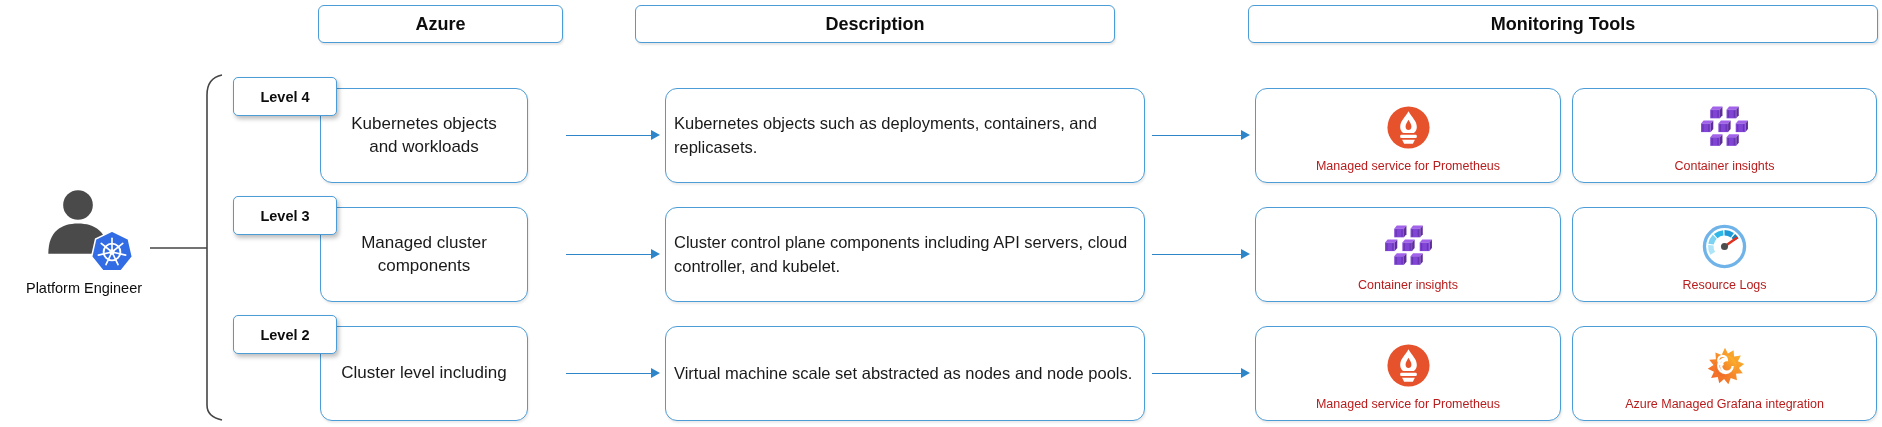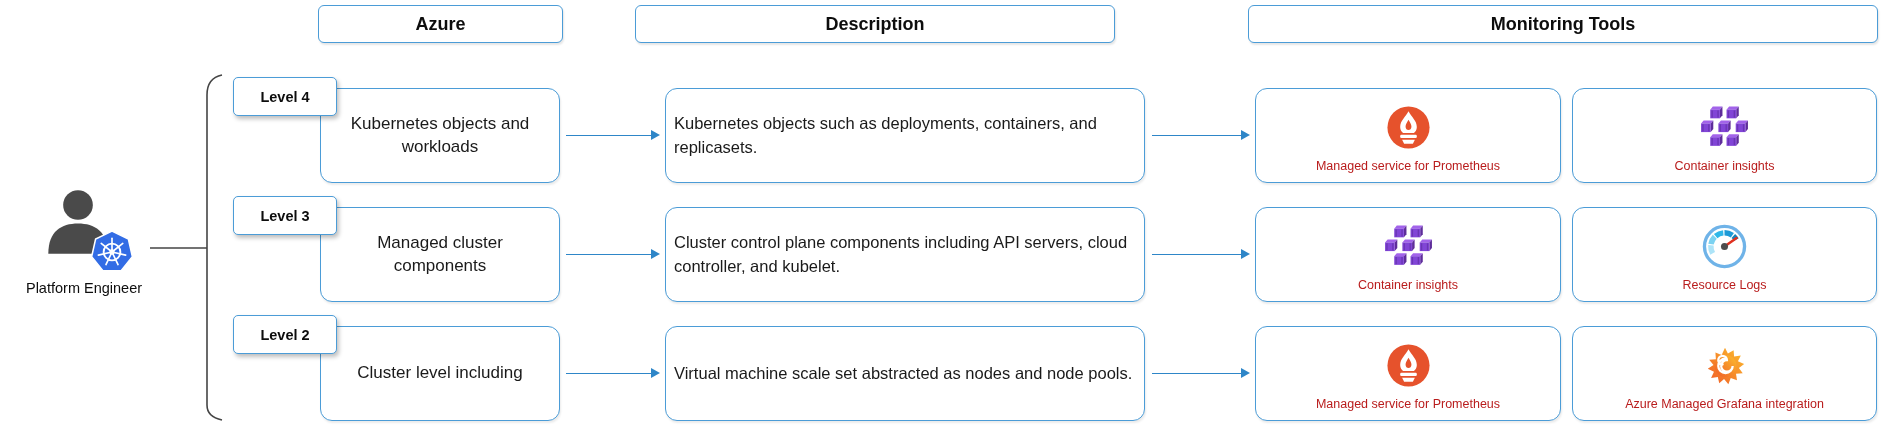--- a/index.html
+++ b/index.html
@@ -21,21 +21,21 @@
   .badge{
     position:absolute;left:233px;width:104px;height:39px;box-sizing:border-box;
     border:1.6px solid #4b9cd7;border-radius:5px;background:#fff;z-index:3;
     display:flex;align-items:center;justify-content:center;
     font-weight:bold;font-size:14.5px;color:#0d0d0d;
     box-shadow:2px 3px 4px rgba(0,0,0,0.25);
   }
   .badge.r1{top:77px}.badge.r2{top:196px}.badge.r3{top:315px}
 
   .lvlbox{
-    position:absolute;left:320px;width:240px;height:95px;box-sizing:border-box;
+    position:absolute;left:320px;width:208px;height:95px;box-sizing:border-box;
     border:1.6px solid #4b9cd7;border-radius:12px;background:#fff;z-index:2;
     display:flex;align-items:center;justify-content:center;text-align:center;
     font-size:17px;line-height:1.35;padding:4px 14px;
     box-shadow:1px 2px 2px rgba(0,0,0,0.08);
   }
   .descbox{
     position:absolute;left:665px;width:480px;height:95px;box-sizing:border-box;
     border:1.6px solid #4b9cd7;border-radius:12px;background:#fff;
     display:flex;align-items:center;font-size:16.5px;line-height:1.4;
     padding:4px 8px;text-align:left;

